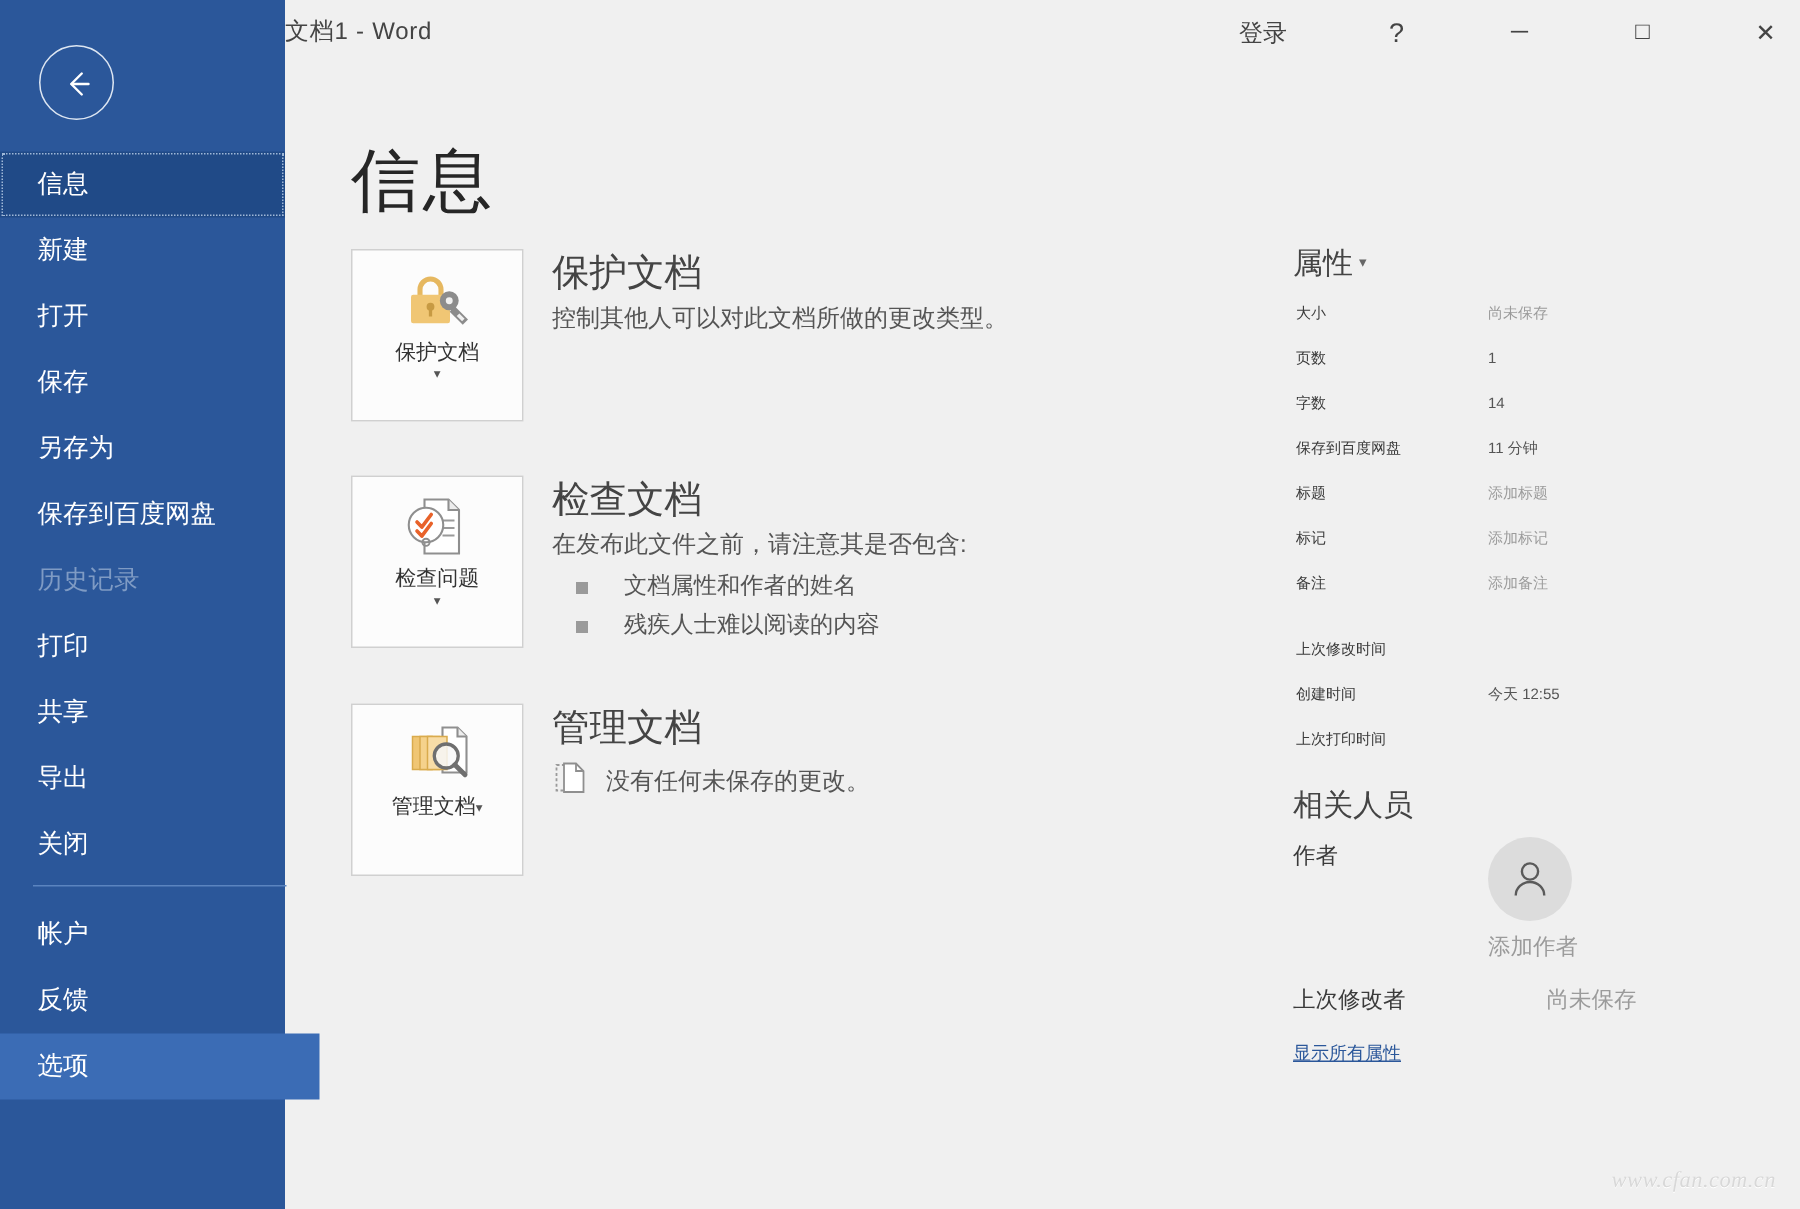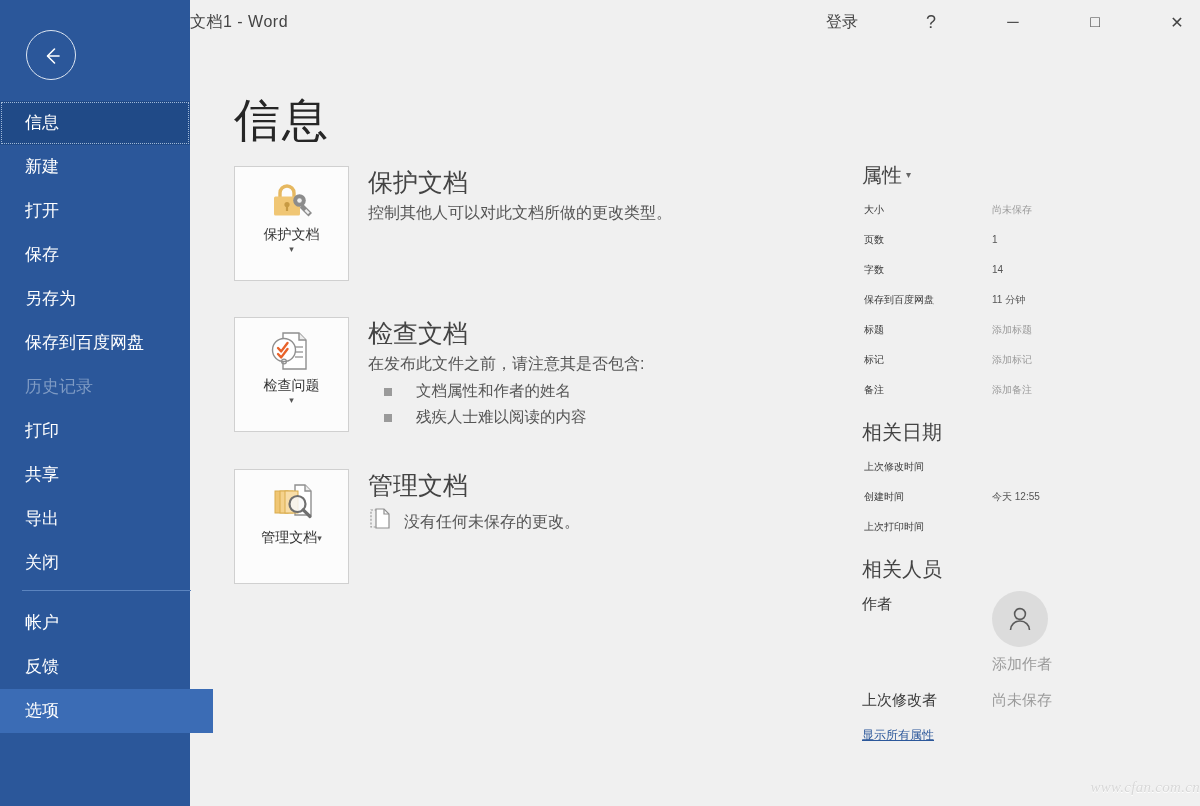--- a/index.html
+++ b/index.html
@@ -141,31 +141,31 @@
   #avatar {
     position: absolute; left: 130px; top: 2px;
     width: 56px; height: 56px; border-radius: 50%;
     background: #dcdcdc; display: flex; align-items: center; justify-content: center;
   }
   #add-author {
     position: absolute; left: 130px; top: 66px;
     font-size: 15px; color: #9b9b9b; cursor: pointer;
   }
   .author-label { font-size: 15px; color: #3a3a3a; line-height: 30px; }
-  #lastmod-row { margin-top: 66px; display: flex; font-size: 15px; line-height: 30px; color: #3a3a3a; }
+  #lastmod-row { margin-top: 66px; display: flex; font-size: 15px; line-height: 30px; color: #3a3a3a; gap: 39px; }
   #lastmod-row .k { width: 130px; flex: none; }
   #lastmod-row .v { color: #9b9b9b; }
   #show-all {
     margin-top: 12px; font-size: 12px; color: #2b579a;
     text-decoration: underline; cursor: pointer; display: inline-block;
   }
 
   
   #watermark {
-    position: absolute; right: 0; bottom: 10px;
+    position: absolute; right: 16px; bottom: 10px;
     font-family: "Liberation Serif", serif;
     font-style: italic; font-size: 15px;
     color: #d8d8d8;
     text-shadow: 0 1px 0 #ffffff;
     letter-spacing: .3px;
     user-select: none;
   }
 </style>
 </head>
 <body>
@@ -359,21 +359,20 @@
           <span class="k">标记</span>
           <span class="v placeholder">添加标记</span>
         </div>
         <div class="prop-row">
           <span class="k">备注</span>
           <span class="v placeholder">添加备注</span>
         </div>
       </div>
 
       <div class="grp">
-        <div class="grp-head">相关日期</div>
         <div class="prop-row">
           <span class="k">上次修改时间</span>
           <span class="v"></span>
         </div>
         <div class="prop-row">
           <span class="k">创建时间</span>
           <span class="v">今天 12:55</span>
         </div>
         <div class="prop-row">
           <span class="k">上次打印时间</span>

